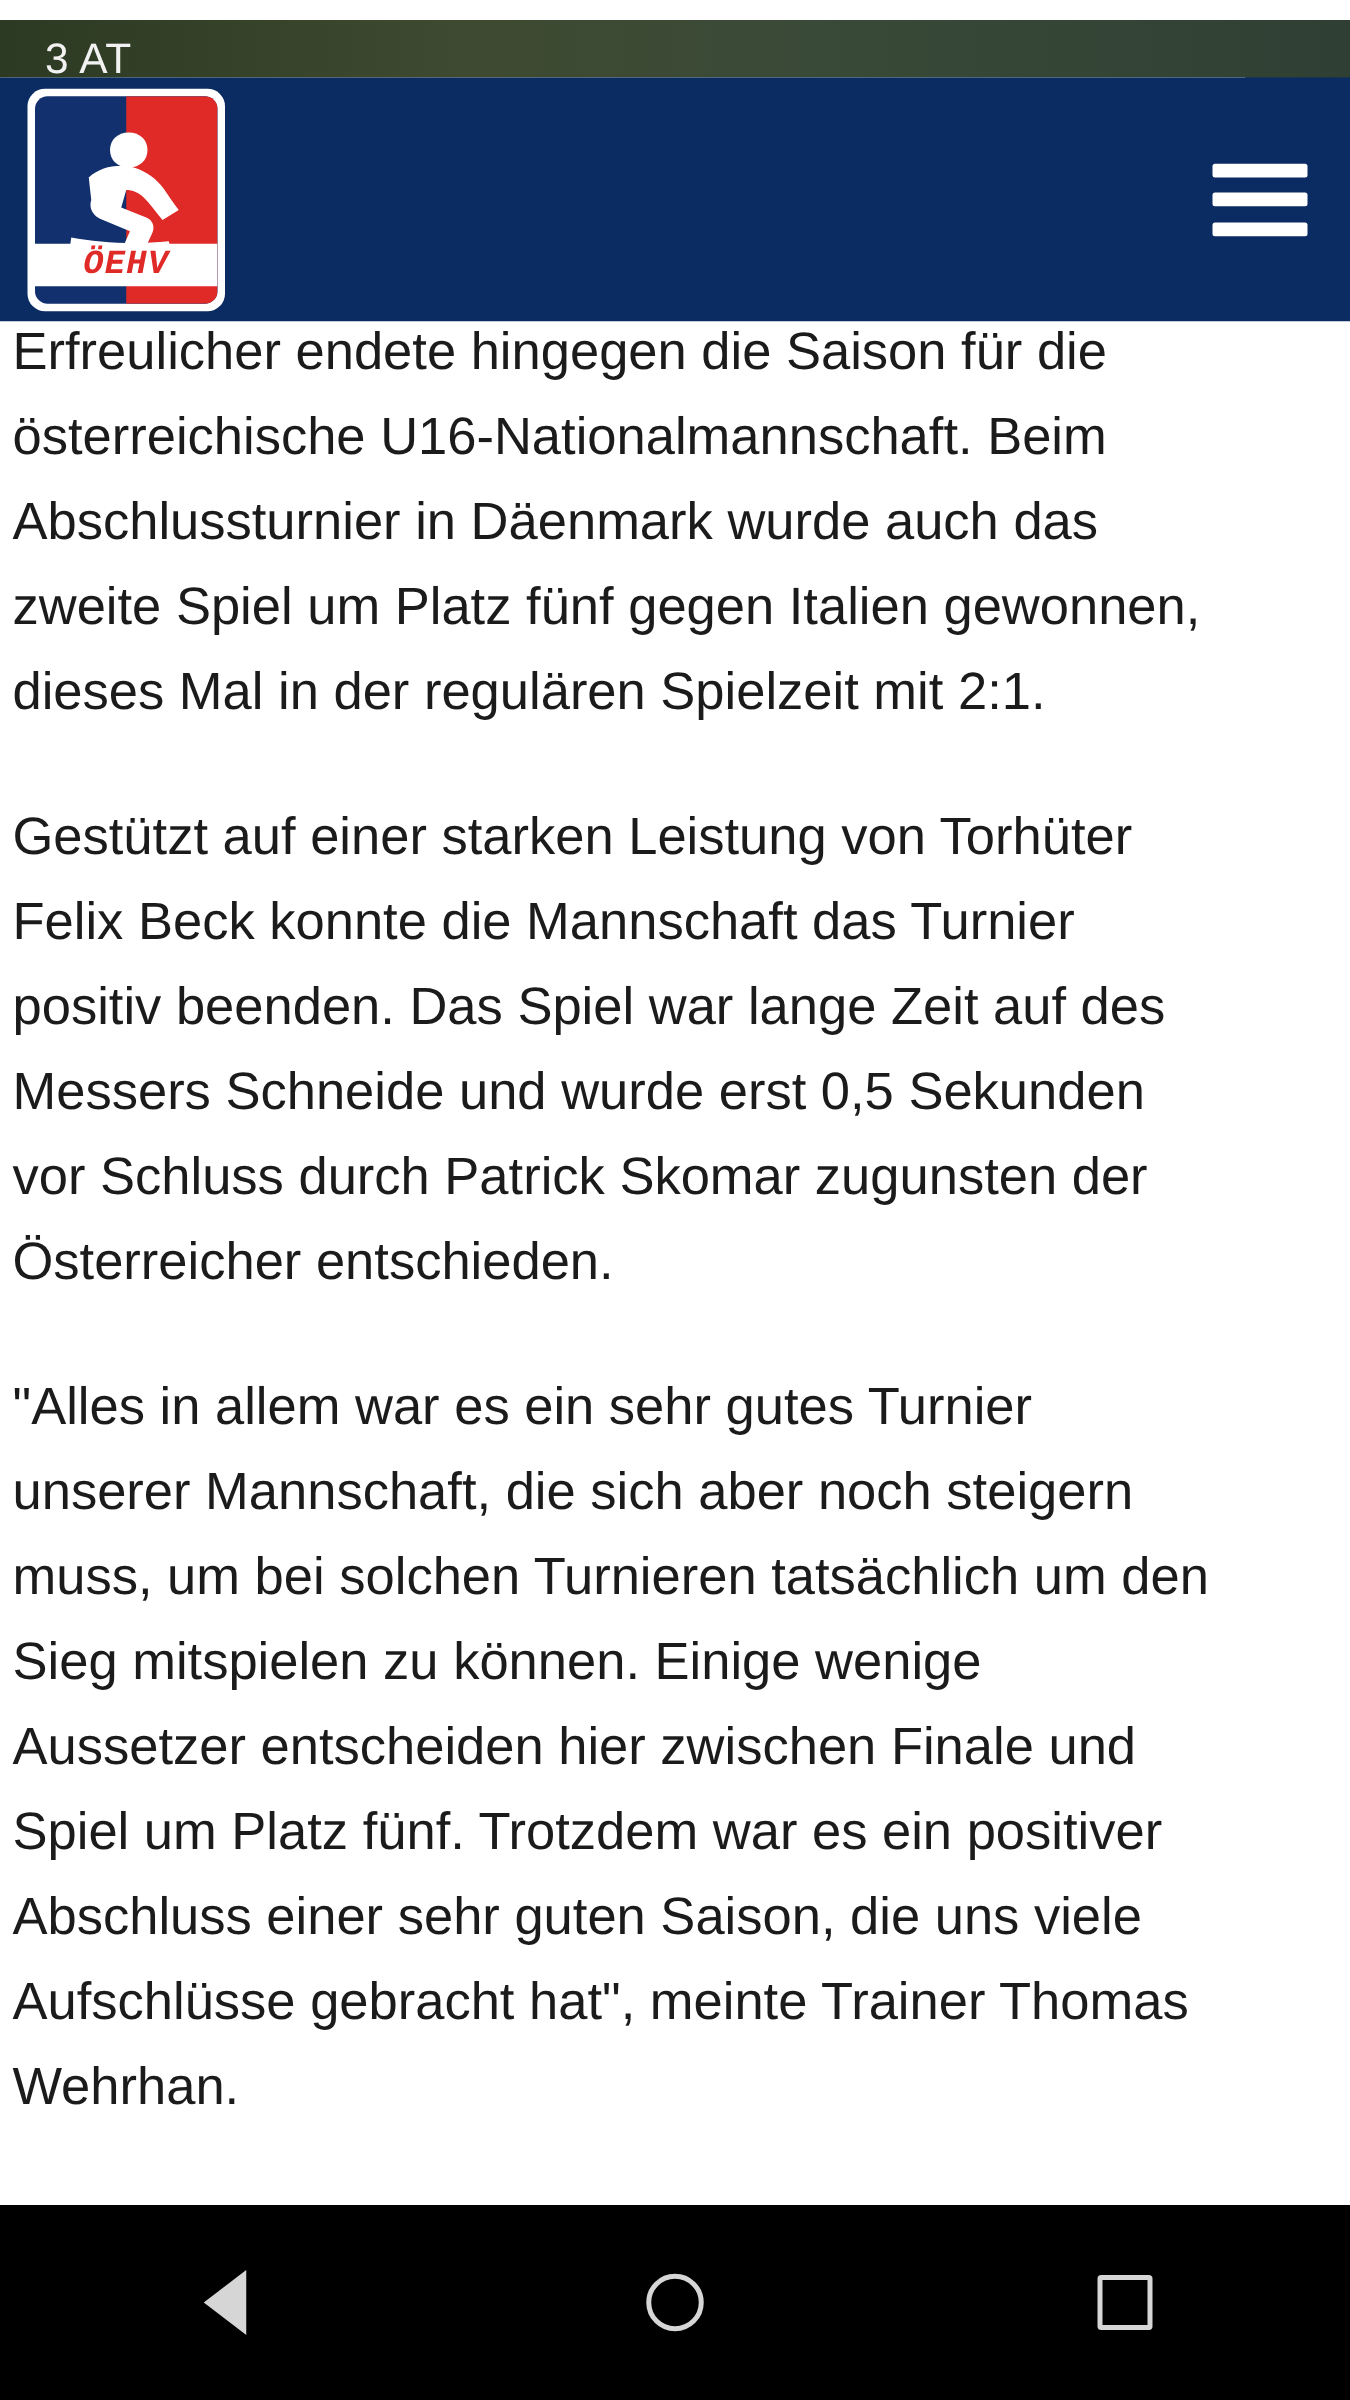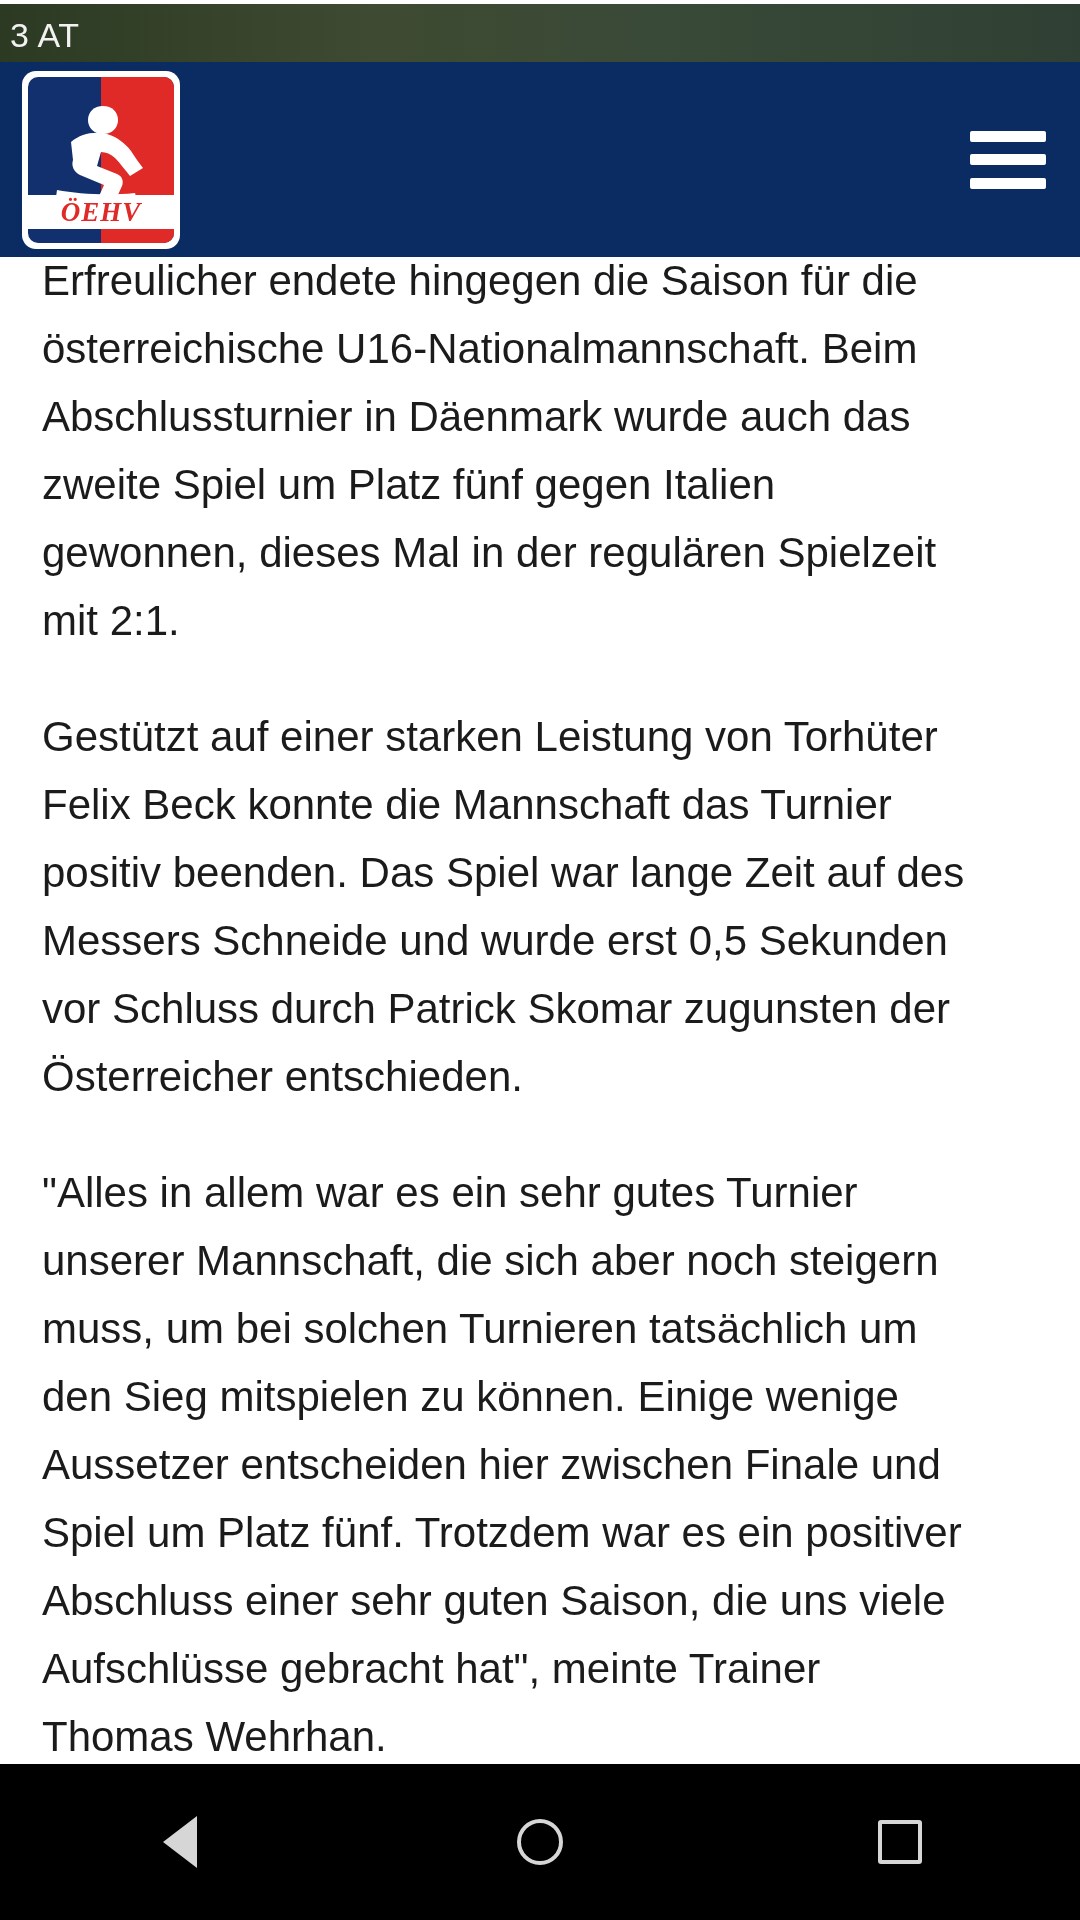--- a/index.html
+++ b/index.html
@@ -13,27 +13,27 @@
   #screen {
     position: relative;
     width: 1080px;
     height: 1920px;
     background: #ffffff;
   }
 
   
   .status-bar {
     position: absolute;
-    top: 4px; left: 0;
+    top: 16px; left: 0;
     width: 1080px;
     height: 62px;
     background: linear-gradient(to right, #2d3a23 0%, #3e4a31 35%, #3a4a38 60%, #2f3f33 100%);
     display: flex;
     align-items: center;
-    padding: 0 10px;
+    padding: 0 36px;
     color: #ffffff;
   }
   .status-left {
     font-size: 34px;
     letter-spacing: 0.5px;
     color: #f2f2f2;
   }
   .status-right {
     margin-left: auto;
     display: flex;
@@ -154,21 +154,21 @@
     left: 0;
     bottom: 14px;
     width: 100%;
     height: 34px;
     background: #ffffff;
     display: flex;
     align-items: center;
     justify-content: center;
   }
   .logo-band span {
-    font-family: Liberation Serif, serif;
+    font-family: Liberation Mono, monospace;
     font-style: italic;
     font-weight: bold;
     font-size: 27px;
     color: #e02a27;
     letter-spacing: 1px;
   }
   .menu-btn {
     position: absolute;
     right: 34px;
     top: 50%;
@@ -187,21 +187,21 @@
     border-radius: 2px;
   }
 
   
   .content {
     position: absolute;
     top: 62px;
     left: 0;
     width: 996px;
     height: 1702px;
-    padding: 185px 28px 0 42px;
+    padding: 185px 28px 0 10px;
     overflow: hidden;
     background: #ffffff;
   }
   .content p {
     font-size: 42px;
     line-height: 68px;
     color: #1b1b1b;
     margin-bottom: 48px;
     font-family: "Liberation Sans", sans-serif;
   }

